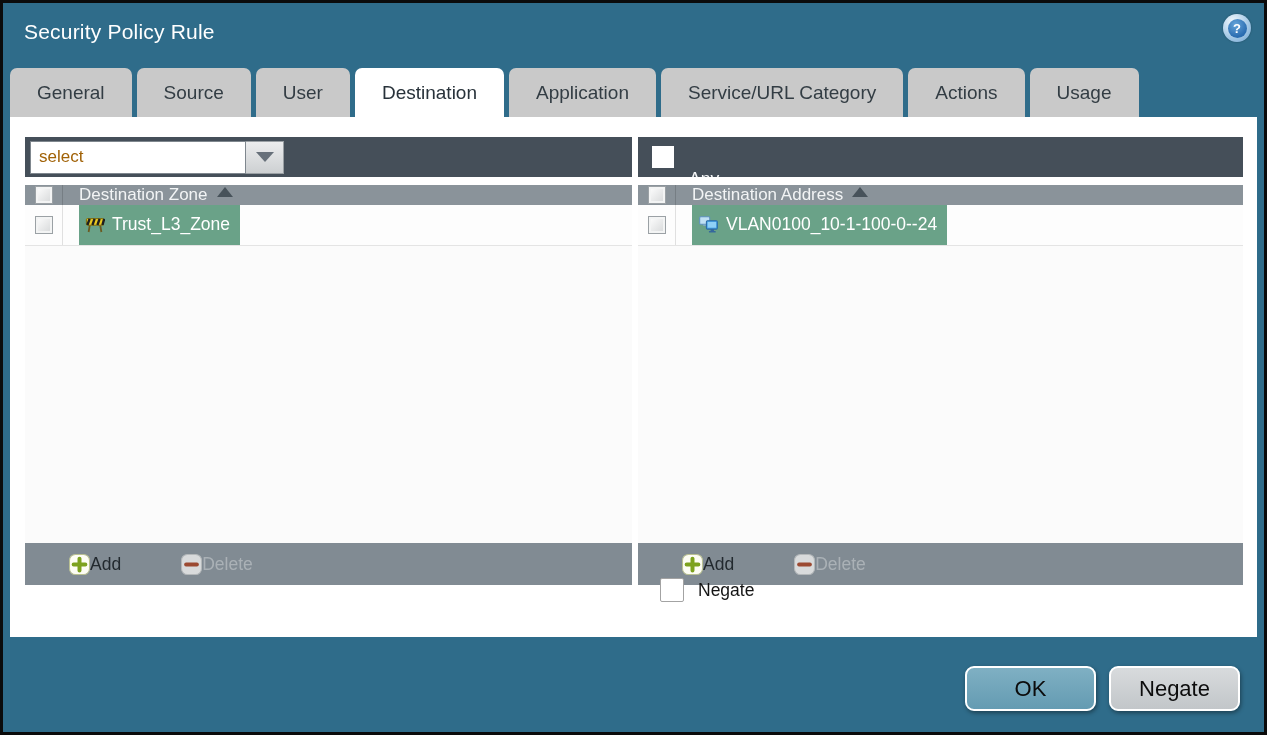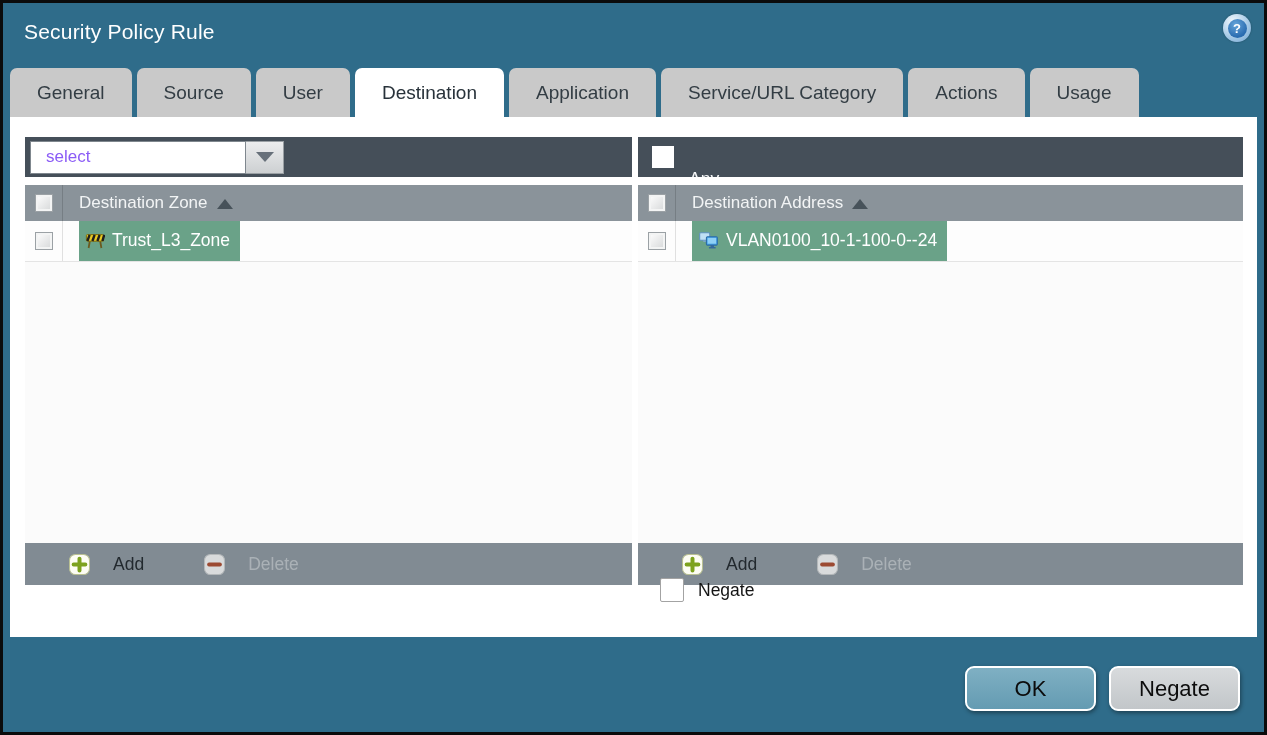--- a/index.html
+++ b/index.html
@@ -23,47 +23,47 @@
   .tab{ height:49px; line-height:49px; padding:0 27px; background:#c9c9c9; color:#333d44;
     font-size:19px; border-radius:7px 7px 0 0; cursor:pointer; white-space:nowrap; }
   .tab.active{ background:#ffffff; color:#28323a; }
   
   .content{ position:absolute; left:7px; top:114px; width:1247px; height:520px; background:#ffffff; }
   .panel{ position:absolute; top:20px; height:448px; display:flex; flex-direction:column; }
   .panel.left{ left:15px; width:607px; }
   .panel.right{ left:628px; width:605px; }
   .ptoolbar{ height:40px; background:#454f59; display:flex; align-items:center; padding:0 5px; }
   .pgap{ height:8px; background:#ffffff; }
-  .pheader{ height:36px; background:#8a939a; display:flex; align-items:center; }
+  .pheader{ height:20px; background:#8a939a; display:flex; align-items:flex-start; }
   .pbody{ flex:1; background:#fbfbfb; overflow:hidden; }
   .pfooter{ height:42px; background:#818b93; display:flex; align-items:center; padding-left:12px; gap:28px; }
   
   .combo{ display:flex; height:33px; }
   .combo input{ width:216px; height:33px; border:1px solid #7f878e; font-size:17px;
-    padding:0 15px; color:#8b5cf6; font-family:"Liberation Sans", sans-serif; outline:none; }
+    padding:0 8px; color:#a16207; font-family:"Liberation Sans", sans-serif; outline:none; }
   .combo-btn{ width:38px; height:33px; background:linear-gradient(#ecedee,#cdd0d2);
     border:1px solid #9aa0a4; border-left:none; display:flex; align-items:center; justify-content:center; cursor:pointer; }
   .tri-down{ width:0; height:0; border-left:9px solid transparent; border-right:9px solid transparent;
     border-top:10px solid #67707a; }
   
   .cb{ display:inline-block; width:18px; height:18px; background:linear-gradient(135deg,#ffffff,#d5d7d8);
     border:1px solid #9ba1a5; box-shadow:inset 0 0 0 2px #f3f4f4; cursor:pointer; }
   .cb-any{ display:inline-block; width:22px; height:22px; background:#ffffff; margin-left:9px; cursor:pointer; }
   .any-label{ color:#f4f6f7; font-size:17.5px; margin-left:15px;margin-top:45px; }
   .cbcell{ width:38px; align-self:stretch; display:flex; align-items:center; justify-content:center; }
   .pheader .cbcell{ border-right:1px solid rgba(0,0,0,.14); }
   .pbody .cbcell{ border-right:1px solid #e0e0e0; }
   .hlabel{ color:#f2f4f5; font-size:17px; margin-left:16px; }
   .sort-up{ width:0; height:0; border-left:8px solid transparent; border-right:8px solid transparent;
     border-bottom:10px solid #47525a; margin-left:9px; margin-top:2px; }
   .row{ height:41px; display:flex; border-bottom:1px solid #e4e4e4; background:#fdfdfd; }
   .tag{ display:inline-flex; align-items:center; gap:7px; background:#6aa288; color:#ffffff;
     font-size:17.5px; padding:3px 10px 4px 6px; margin-left:16px; }
   
-  .tool-btn{ display:flex; align-items:center; gap:23px; font-size:17.5px; color:#22292e; cursor:pointer;padding-left:32px; }
+  .tool-btn{ display:flex; align-items:center; gap:0; font-size:17.5px; color:#22292e; cursor:pointer;padding-left:32px; }
   .tool-btn.disabled{ color:#aab1b6; cursor:default; }
   
   .negate-row{ position:absolute; left:650px; top:461px; display:flex; align-items:center; gap:14px;
     font-size:17.5px; color:#141414; }
   .negate-cb{ width:24px; height:24px; background:#fff; border:1px solid #a3a3a3; border-radius:2px; cursor:pointer; }
   
   .btn{ position:absolute; top:663px; width:131px; height:45px; border:2px solid #ffffff; border-radius:9px;
     font-size:22px; color:#0c0c0c; font-family:"Liberation Sans", sans-serif; cursor:pointer;
     box-shadow:1px 2px 4px rgba(0,0,0,.4); }
   .btn.ok{ right:168px; background:linear-gradient(#7fb0c3,#649bb2); }

